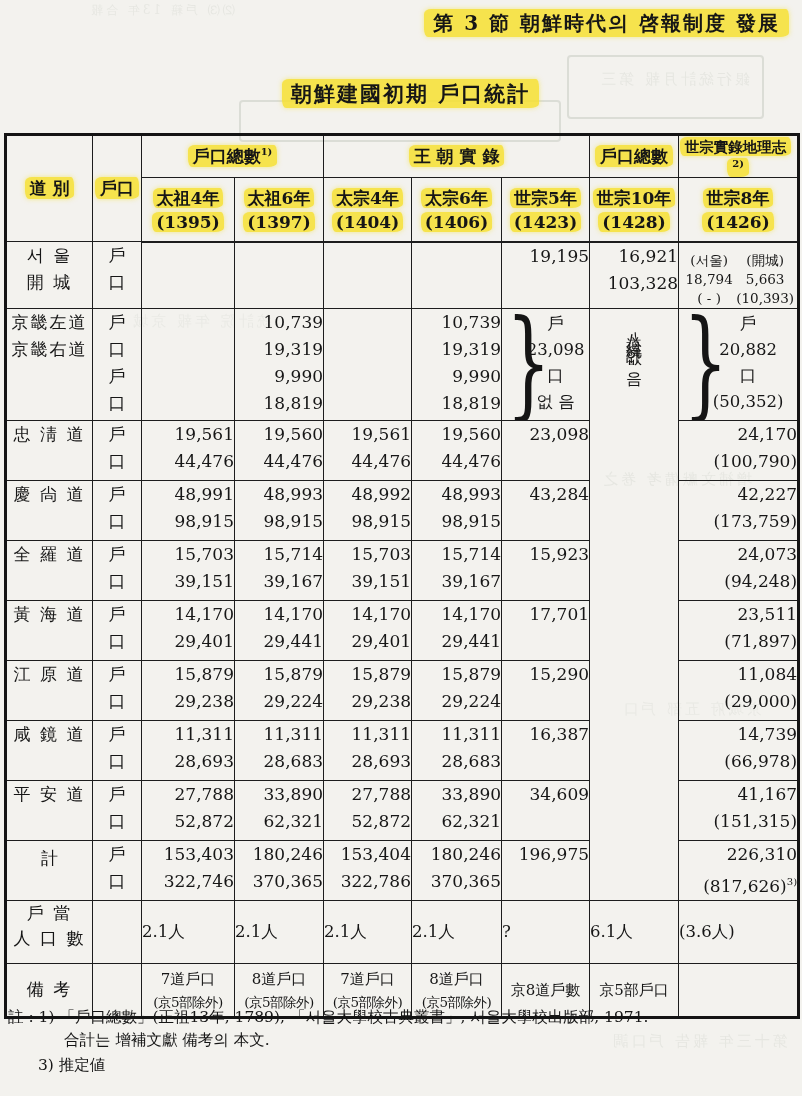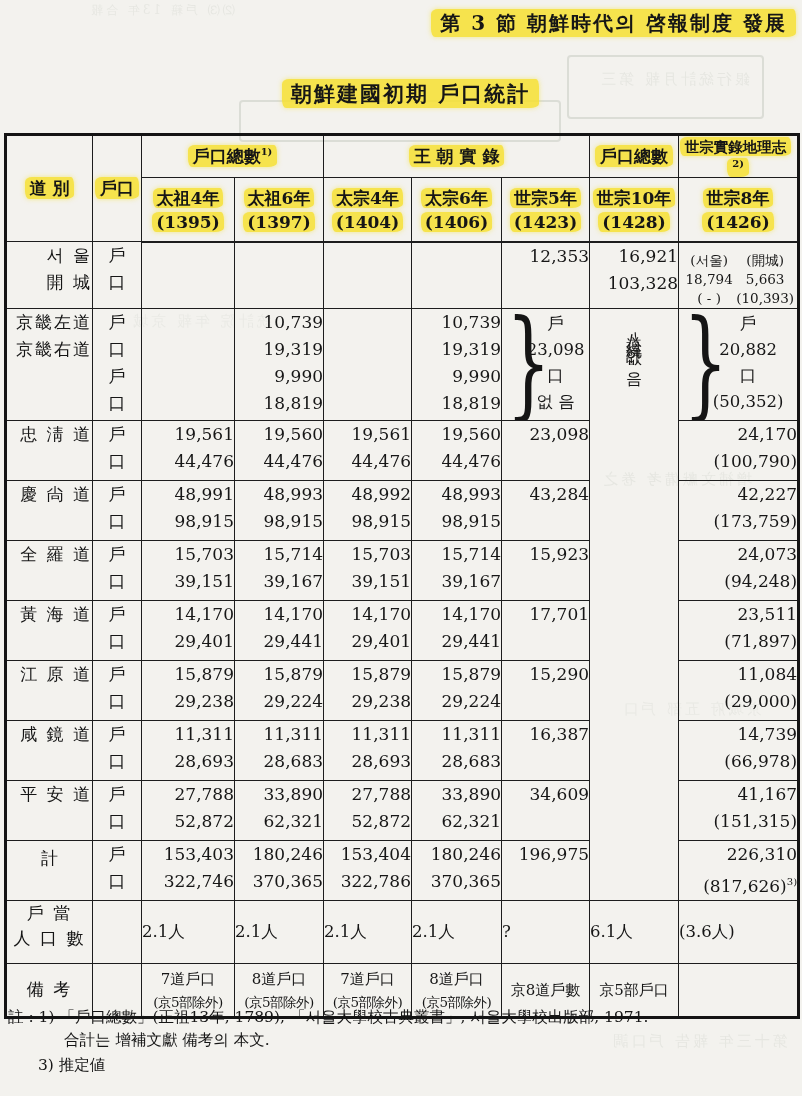--- a/index.html
+++ b/index.html
@@ -16,21 +16,21 @@
   .hl{
     background:rgba(246,224,48,.85);
     border-radius:7px 3px 9px 4px/5px 8px 4px 8px;
     padding:1px 5px;
     box-shadow:0 0 5px rgba(246,224,48,.55);
     box-decoration-break:clone;
   }
   .hl-strong{padding:2px 9px;}
   
   .section-heading{
-    position:absolute;top:10px;right:6px;
+    position:absolute;top:10px;right:13px;
     font-size:20px;font-weight:bold;letter-spacing:2px;white-space:nowrap;
   }
   .doc-title{
     position:absolute;top:80px;left:282px;
     font-size:21px;font-weight:bold;letter-spacing:2px;white-space:nowrap;
   }
   
   table.stats{
     position:absolute;left:4px;top:133px;
     width:793px;border-collapse:collapse;table-layout:fixed;
@@ -52,21 +52,21 @@
   tr.h2 .hl{padding:0 4px;}
   th.small-h .hl{font-size:14.5px;letter-spacing:0;}
   sup{font-size:10px;vertical-align:super;letter-spacing:0;}
   
   tr.r-seoul{height:61px;}
   tr.r-kyg{height:112px;}
   tr.r-prov{height:60px;}
   tr.r-total{height:60px;}
   tr.r-per{height:63px;}
   tr.r-rem{height:54px;}
-  .cname{padding:4px 0 0 8px;letter-spacing:2px;text-align:right;}
+  .cname{padding:4px 0 0 8px;letter-spacing:2px;text-align:center;}
   .chogu{text-align:center;padding-top:4px;}
   .chogu div,.cname div{line-height:27px;}
   td.num{text-align:right;padding:3px 9px 0 0;}
   td.num div{line-height:27px;}
   
   .bracecell{display:flex;align-items:center;height:108px;}
   .brace{
     font-size:118px;line-height:100px;width:20px;flex:0 0 20px;
     transform:scaleX(.6);display:inline-block;color:#151515;
     font-family:"DejaVu Serif",serif;
@@ -189,21 +189,21 @@
           </th>
       <th class="chogu">
             <div>戶</div>
             <div>口</div>
           </th>
       <td></td>
       <td></td>
       <td></td>
       <td></td>
       <td class="num">
-            <div>12,353</div>
+            <div>19,195</div>
           </td>
       <td class="num">
             <div>16,921</div>
             <div>103,328</div>
           </td>
       <td>
         <div class="seoulgrid">
           <div>(서울)</div>
               <div>(開城)</div>
           <div>18,794</div>

